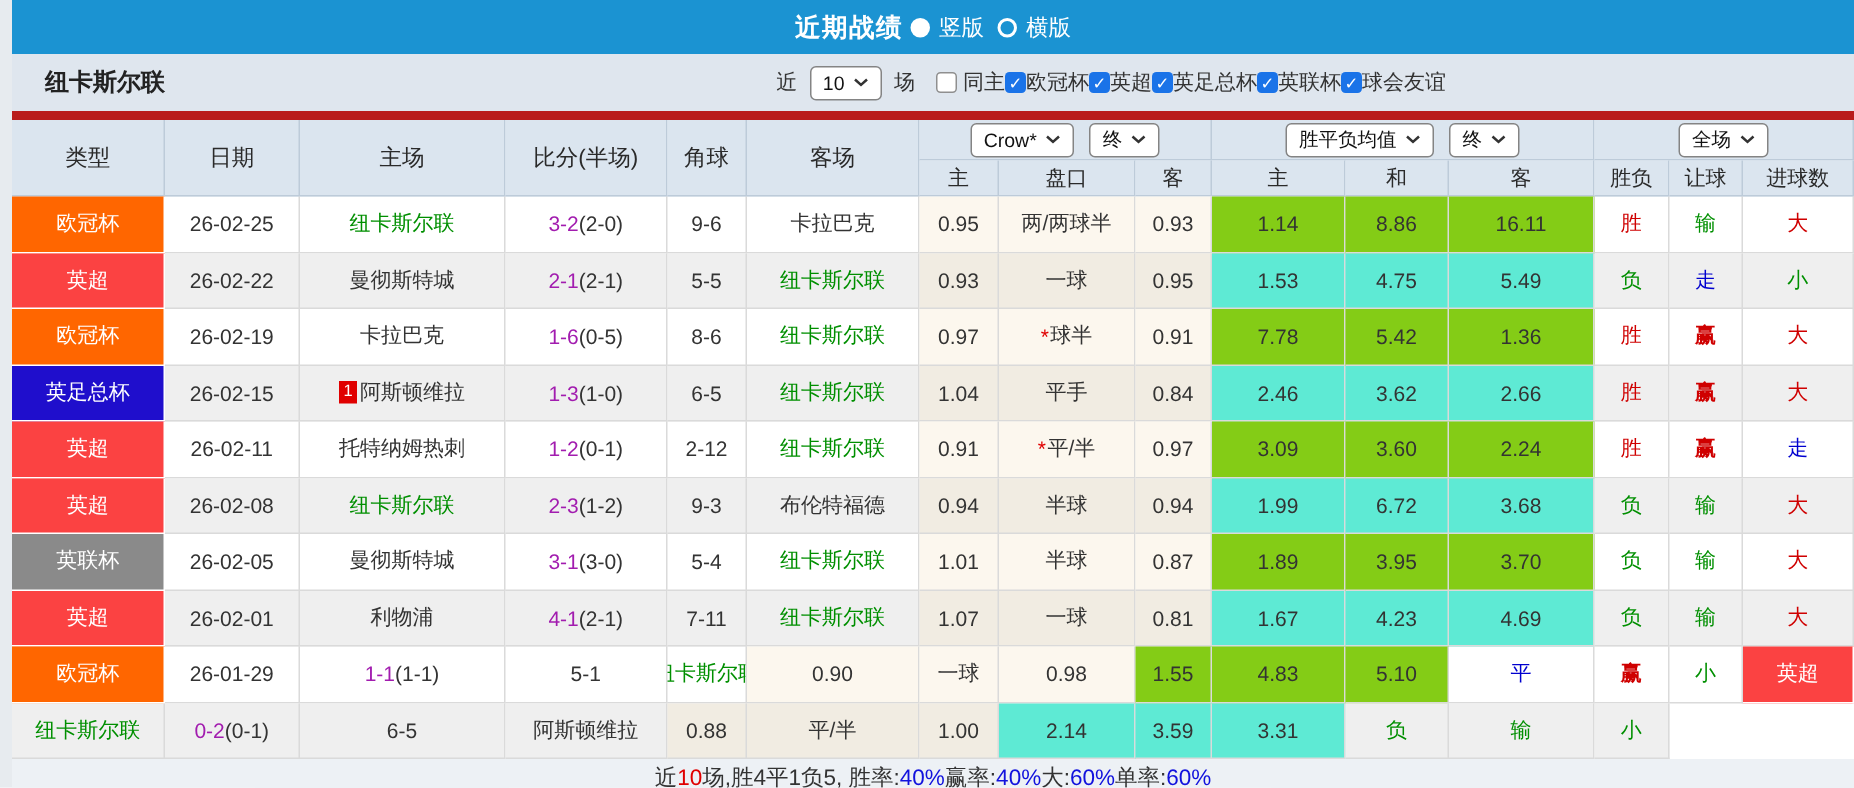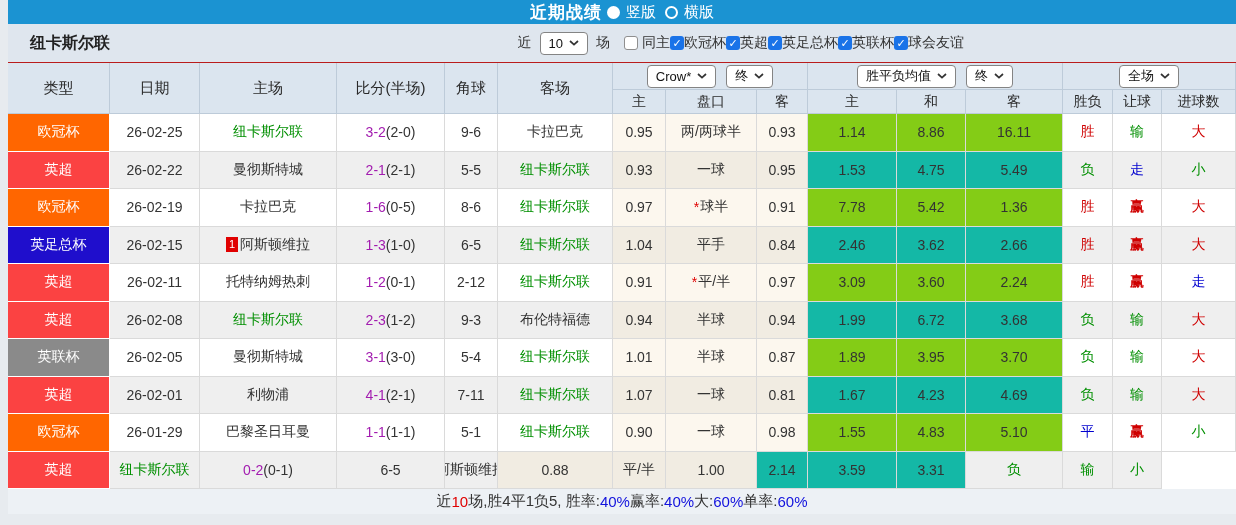--- a/index.html
+++ b/index.html
@@ -2,21 +2,21 @@
 <html><head>
 <meta charset="utf-8">
 <style>
   * { margin:0; padding:0; box-sizing:border-box; }
   html,body { background:#e7ebef; }
   body { font-family:"Liberation Sans","DejaVu Sans",sans-serif; width:1236px; height:525px; overflow:hidden; }
   .page { width:1236px; height:525px; background:#e7ebef; }
   .content { margin-left:8px; width:1228px; }
 
   
-  .titlebar { height:24px; background:#1b93d2; display:flex; align-items:center; justify-content:center; gap:9px; }
+  .titlebar { height:36px; background:#1b93d2; display:flex; align-items:center; justify-content:center; gap:9px; }
   .titlebar .title { color:#fff; font-weight:bold; font-size:17px; letter-spacing:1px; margin-right:-4px; }
   .radio-group { display:flex; align-items:center; gap:9px; }
   .radio-opt { display:flex; align-items:center; gap:6px; cursor:pointer; }
   .radio { width:13px; height:13px; border-radius:50%; }
   .radio.on  { background:#fff; }
   .radio.off { border:2px solid #fff; background:transparent; }
   .radio-label { color:#fff; font-size:15px; }
 
   
   .filterbar { height:38px; background:#dfe6ee; display:flex; align-items:center; }
@@ -27,34 +27,34 @@
   .cb.unchecked { background:#fff; border:1px solid #8f8f8f; margin:0 4px; }
   .cb-item { display:flex; align-items:center; }
 
   
   .sel { display:inline-flex; align-items:center; gap:6px; background:#fff; border:1px solid #848484; border-radius:4px; padding:1px 8px; height:23px; font-size:13px; color:#111; cursor:pointer; }
   .sel svg { flex:none; }
 
   
   .grid { display:grid; width:1228px;
     grid-template-columns:102px 90px 137px 108px 53px 115px 53px 91px 51px 89px 69px 97px 50px 49px 74px;
-    grid-template-rows:27px 24px; grid-auto-rows:37.5px; background:#fff; border-top:1px solid #b91c1c; }
+    grid-template-rows:27px 24px; grid-auto-rows:37.5px; background:#fff; border-top:6px solid #b91c1c; }
   .cell { display:flex; align-items:center; justify-content:center; font-size:14px; color:#333;
     border-right:1px solid #dadada; border-bottom:1px solid #dadada; overflow:hidden; white-space:nowrap; }
   .hdr { background:#dbe5ef; border-right:1px solid #bdcbd9; border-bottom:1px solid #bdcbd9; font-size:15px; color:#2a2a2a; }
   .hdr-main { grid-row:1 / 3; }
   .ddl { gap:10px; }
   .ddl-1 { grid-column:7 / 10; }
   .ddl-2 { grid-column:10 / 13; }
   .ddl-3 { grid-column:13 / 16;font-family:Liberation Serif, serif; }
   .sub { font-size:14px; }
 
   .r-even { background:#efefef; }
   .t-odds { background:#fcf7ee; }  .r-even.t-odds { background:#f1ece2; }
-  .t-avg  { background:#84cc16; }  .r-even.t-avg  { background:#14b8a6; }
+  .t-avg  { background:#84cc16; }  .r-even.t-avg  { background:#5eead4; }
   .badge-cell { color:#fff; font-size:14px; border-right:1px solid #fff; border-bottom:1px solid #fff; cursor:pointer; }
   .green-team { color:#008f00; }
   .team { cursor:pointer; }
   .score-main { color:#a21caf; }
   .score-half { color:#333; }
   .c-red { color:#cf0000; } .c-green { color:#008f00; } .c-blue { color:#0000cf; }
   .bold { font-weight:bold; }
   .star { color:#e00000; margin-right:1px; }
   .marker { background:#e00000; color:#fff; font-size:11px; line-height:15px; padding:0 3px; margin-right:2px; }
 
@@ -367,23 +367,20 @@
         </div>
         <div class="cell t-odds r-even">0.81</div>
         <div class="cell t-avg r-even">1.67</div>
         <div class="cell t-avg r-even">4.23</div>
         <div class="cell t-avg r-even">4.69</div>
         <div class="cell c-green r-even">负</div>
         <div class="cell c-green r-even">输</div>
         <div class="cell c-red r-even">大</div>
         <div class="cell badge-cell" style="background: rgb(255, 102, 0);">欧冠杯</div>
         <div class="cell">26-01-29</div>
-        <div class="cell">
-          <span class="team">巴黎圣日耳曼</span>
-        </div>
         <div class="cell">
           <span class="score-main">1-1</span>
           <span class="score-half">(1-1)</span>
         </div>
         <div class="cell">5-1</div>
         <div class="cell">
           <span class="team green-team">纽卡斯尔联</span>
         </div>
         <div class="cell t-odds">0.90</div>
         <div class="cell t-odds">

